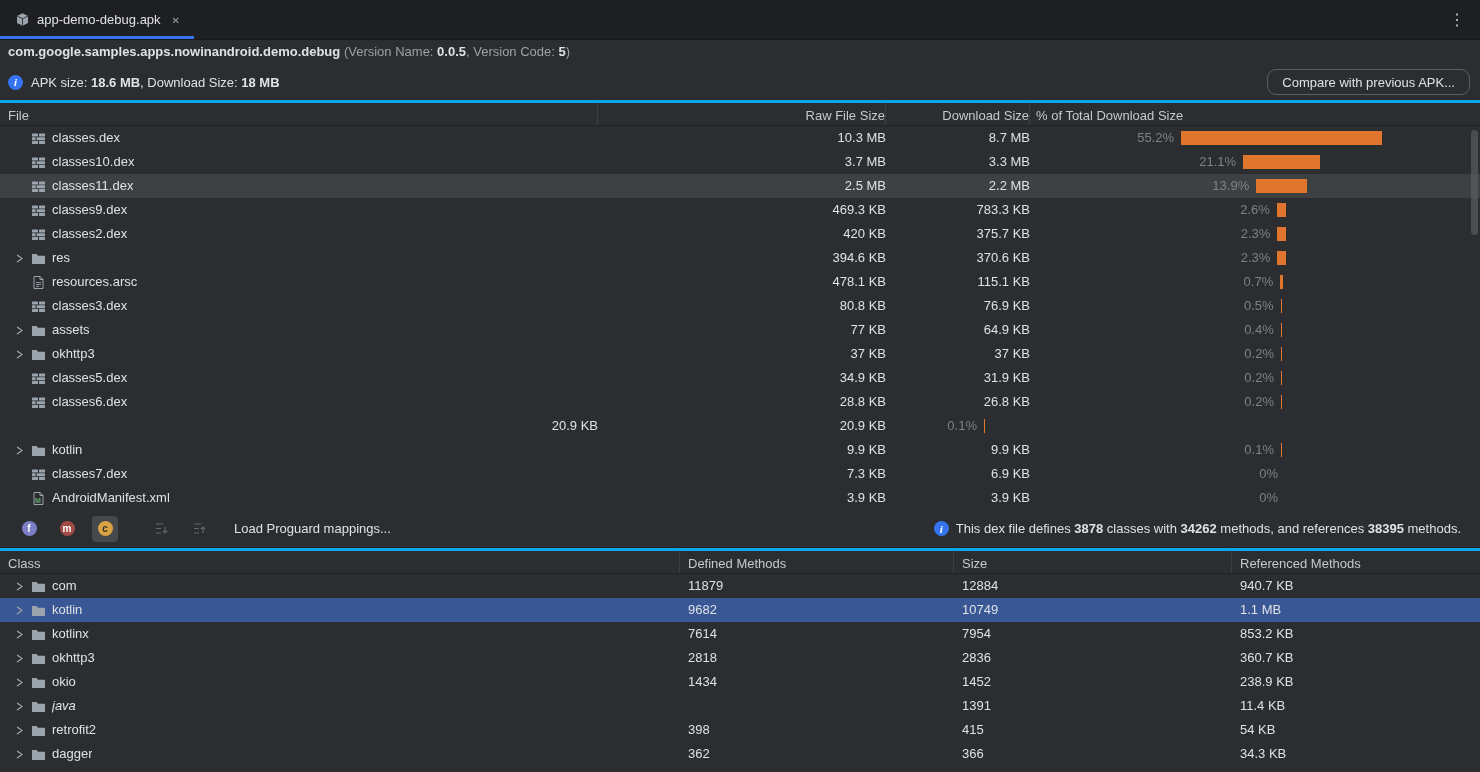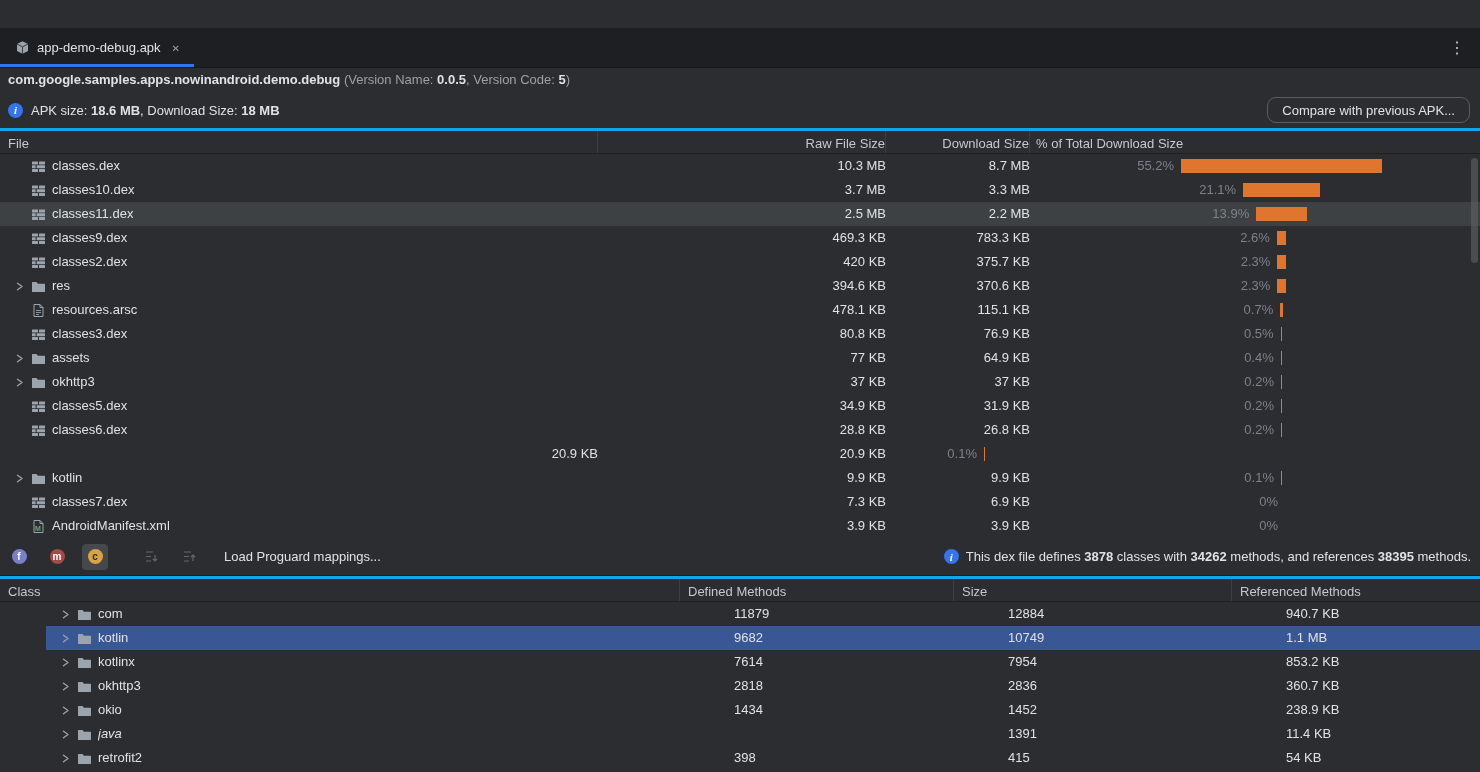--- a/index.html
+++ b/index.html
@@ -2,21 +2,21 @@
 <html style="--accent: #3574f0; --bar: #e0762d; --selection-blue: #3a5795; --selection-gray: #3e4144;"><head>
 <meta charset="utf-8">
 <style>
   * { margin:0; padding:0; box-sizing:border-box; }
   html,body { width:1480px; height:772px; overflow:hidden; background:#2b2d30;
     font-family:"Liberation Sans", sans-serif; font-size:13px; color:#dfe1e5; }
   .app { width:1480px; height:772px; display:flex; flex-direction:column; overflow:hidden; }
 
   
   .tab-bar { height:40px; flex:none; background:#1e1f22; border-bottom:1px solid #161719;
-    display:flex; align-items:stretch;margin-top:28px; }
+    display:flex; align-items:stretch; }
   .tab { display:flex; align-items:center; gap:7px; padding:0 10px 0 14px; position:relative; }
   .tab::after { content:""; position:absolute; left:0; right:0; bottom:0; height:3px;
     background:var(--accent,#3574f0); }
   .tlabel { color:#dfe1e5; }
   .tclose { color:#9da0a8; width:16px; text-align:center; cursor:pointer; }
   .tclose::before { content:"✕"; font-size:10px; }
   .kebab { margin-left:auto; align-self:center; padding:0 15px; color:#c2c6cc; font-size:16px; }
   .kebab::before { content:"⋮"; }
 
   
@@ -40,42 +40,42 @@
   .file-grid  { grid-template-columns:598px 288px 144px 1fr; }
   .class-grid { grid-template-columns:680px 274px 278px 1fr; }
   .hc.name-h { padding-left:8px; }
   .num  { text-align:right; }
   .lnum { text-align:left; padding-left:8px; }
   .pct-h { padding-left:6px; }
 
   .file-table { flex:none; position:relative; }
   .file-table .tbody { height:384px; overflow:hidden; }
   .class-table { flex:1; display:flex; flex-direction:column; overflow:hidden; }
-  .class-table .tbody { flex:1; overflow:hidden;padding-left:46px; }
+  .class-table .tbody { flex:1; overflow:hidden; }
 
   .row { display:grid; height:24px; line-height:24px; white-space:nowrap; cursor:default; }
   .row.sel-gray { background:var(--selection-gray,#3e4144); }
   .row.sel-blue { background:var(--selection-blue,#3a5795); }
   .name-cell { display:flex; align-items:center; padding-left:8px; overflow:hidden; }
   .chevron { width:22px; flex:none; display:flex; align-items:center; justify-content:center; visibility:hidden; }
   .row.expandable .chevron, .class-row .chevron { visibility:visible; }
   .ficon { width:16px; flex:none; display:flex; align-items:center; justify-content:center; }
   .flabel { margin-left:6px; overflow:hidden; text-overflow:ellipsis; }
   .row.italic .flabel { font-style:italic; }
 
   .pct-cell { display:flex; align-items:center; overflow:hidden;justify-content:center; }
   .pct { width:46px; flex:none; text-align:right; color:#7d818a; }
   .bar { height:14px; flex:none; margin-left:7px; background:var(--bar,#e0762d); }
 
   .scroll-thumb { position:absolute; right:2px; top:30px; width:7px; height:105px;
     background:#5f6267; opacity:.6; border-radius:4px; }
 
   
   .dex-toolbar { height:38px; flex:none; display:flex; align-items:center; gap:12px;
-    padding:0 6px; border-bottom:1px solid #202124; }
+    padding:0 16px; border-bottom:1px solid #202124; }
   .tbtn { width:26px; height:26px; flex:none; border-radius:4px; display:flex;
     align-items:center; justify-content:center; cursor:pointer; }
   .tbtn.selected { background:#45484d; }
   .circle { width:15px; height:15px; border-radius:50%; display:flex; align-items:center;
     justify-content:center; font-size:10px; font-weight:bold; }
   .circle-f { background:#7b7fc7; color:#fff; } .circle-f::before { content:"f"; }
   .circle-m { background:#a34b45; color:#fff; } .circle-m::before { content:"m"; }
   .circle-c { background:#d9a343; color:#2b2d30; } .circle-c::before { content:"c"; }
   .tbtn.disabled { opacity:.85; cursor:default; }
   .gap { width:6px; flex:none; }

